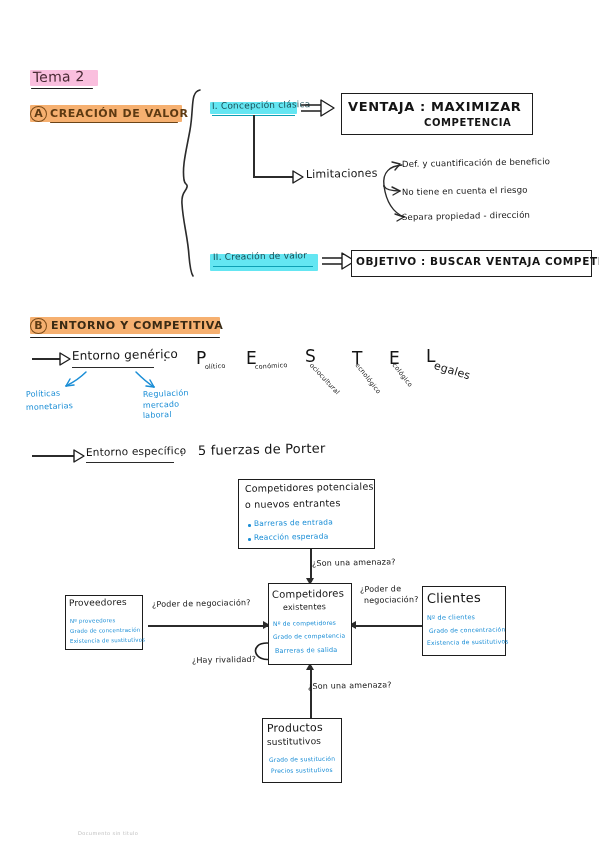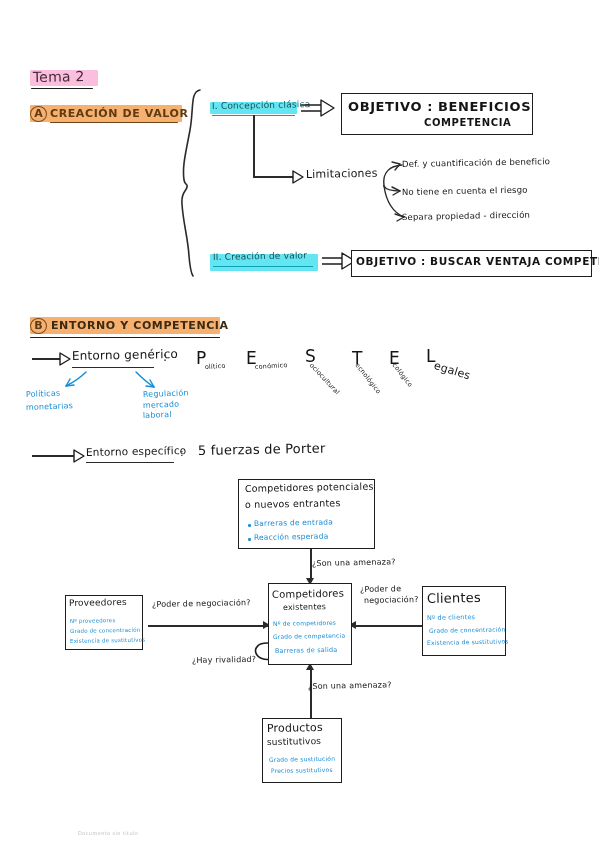--- a/index.html
+++ b/index.html
@@ -129,21 +129,21 @@
 
   <div class="hl hl-cyan" style="left:210px;top:102px;width:87px;height:12px;"></div>
   <div class="hw sk" style="left:212px;top:102px;font-size:9px;color:#1a4d55;">I. Concepción clásica</div>
   <div class="ul-blue" style="left:212px;top:115px;width:83px;background:#0e9fb4;"></div>
 
   <svg class="bigarrow" style="left:301px;top:99px;" width="40" height="20" viewBox="0 0 40 20">
     <path d="M0 6 L20 6 M0 12 L20 12 M20 1 L20 17 L33 9 Z" fill="#ffffff" stroke="#1d1d1d" stroke-width="1.4" stroke-linejoin="round"></path>
   </svg>
 
   <div class="box" style="left:341px;top:93px;width:192px;height:42px;"></div>
-  <div class="hw caps" style="left:348px;top:100px;font-size:13px;">OBJETIVO : BENEFICIOS</div>
+  <div class="hw caps" style="left:348px;top:100px;font-size:13px;">VENTAJA : MAXIMIZAR</div>
   <div class="hw caps" style="left:424px;top:118px;font-size:10px;">COMPETENCIA</div>
 
   <div class="ln ln-v" style="left:253px;top:115px;height:62px;"></div>
   <div class="ln ln-h" style="left:253px;top:176px;width:40px;"></div>
   <svg style="position:absolute;left:292px;top:170px;" width="12" height="14" viewBox="0 0 12 14">
     <path d="M1 1 L11 7 L1 13 Z" fill="#ffffff" stroke="#1d1d1d" stroke-width="1.4" stroke-linejoin="round"></path>
   </svg>
 
   <div class="hw sk" style="left:306px;top:169px;font-size:11px;">Limitaciones</div>
 
@@ -166,21 +166,21 @@
 
   <svg class="bigarrow" style="left:322px;top:252px;" width="40" height="20" viewBox="0 0 40 20">
     <path d="M0 6 L20 6 M0 12 L20 12 M20 1 L20 17 L33 9 Z" fill="#ffffff" stroke="#1d1d1d" stroke-width="1.4" stroke-linejoin="round"></path>
   </svg>
 
   <div class="box" style="left:351px;top:250px;width:241px;height:27px;"></div>
   <div class="hw caps" style="left:356px;top:256px;font-size:10.5px;">OBJETIVO : BUSCAR VENTAJA COMPETITIVA</div>
 
   <div class="hl hl-orange" style="left:30px;top:317px;width:190px;height:17px;"></div>
   <div class="circ" style="left:30px;top:318px;">B</div>
-  <div class="hw caps" style="left:51px;top:320px;font-size:11px;color:#3a2a14;">ENTORNO Y COMPETENCIA</div>
+  <div class="hw caps" style="left:51px;top:320px;font-size:11px;color:#3a2a14;">ENTORNO Y COMPETITIVA</div>
   <div class="ul" style="left:30px;top:337px;width:190px;"></div>
 
   <div class="ln ln-h" style="left:32px;top:358px;width:28px;"></div>
   <svg style="position:absolute;left:59px;top:352px;" width="12" height="14" viewBox="0 0 12 14">
     <path d="M1 1 L11 7 L1 13 Z" fill="#ffffff" stroke="#1d1d1d" stroke-width="1.4" stroke-linejoin="round"></path>
   </svg>
   <div class="hw sk" style="left:72px;top:350px;font-size:12px;">Entorno genérico</div>
   <div class="ul-thin" style="left:72px;top:367px;width:82px;"></div>
   <div class="hw" style="left:163px;top:351px;font-size:12px;">:</div>
 

